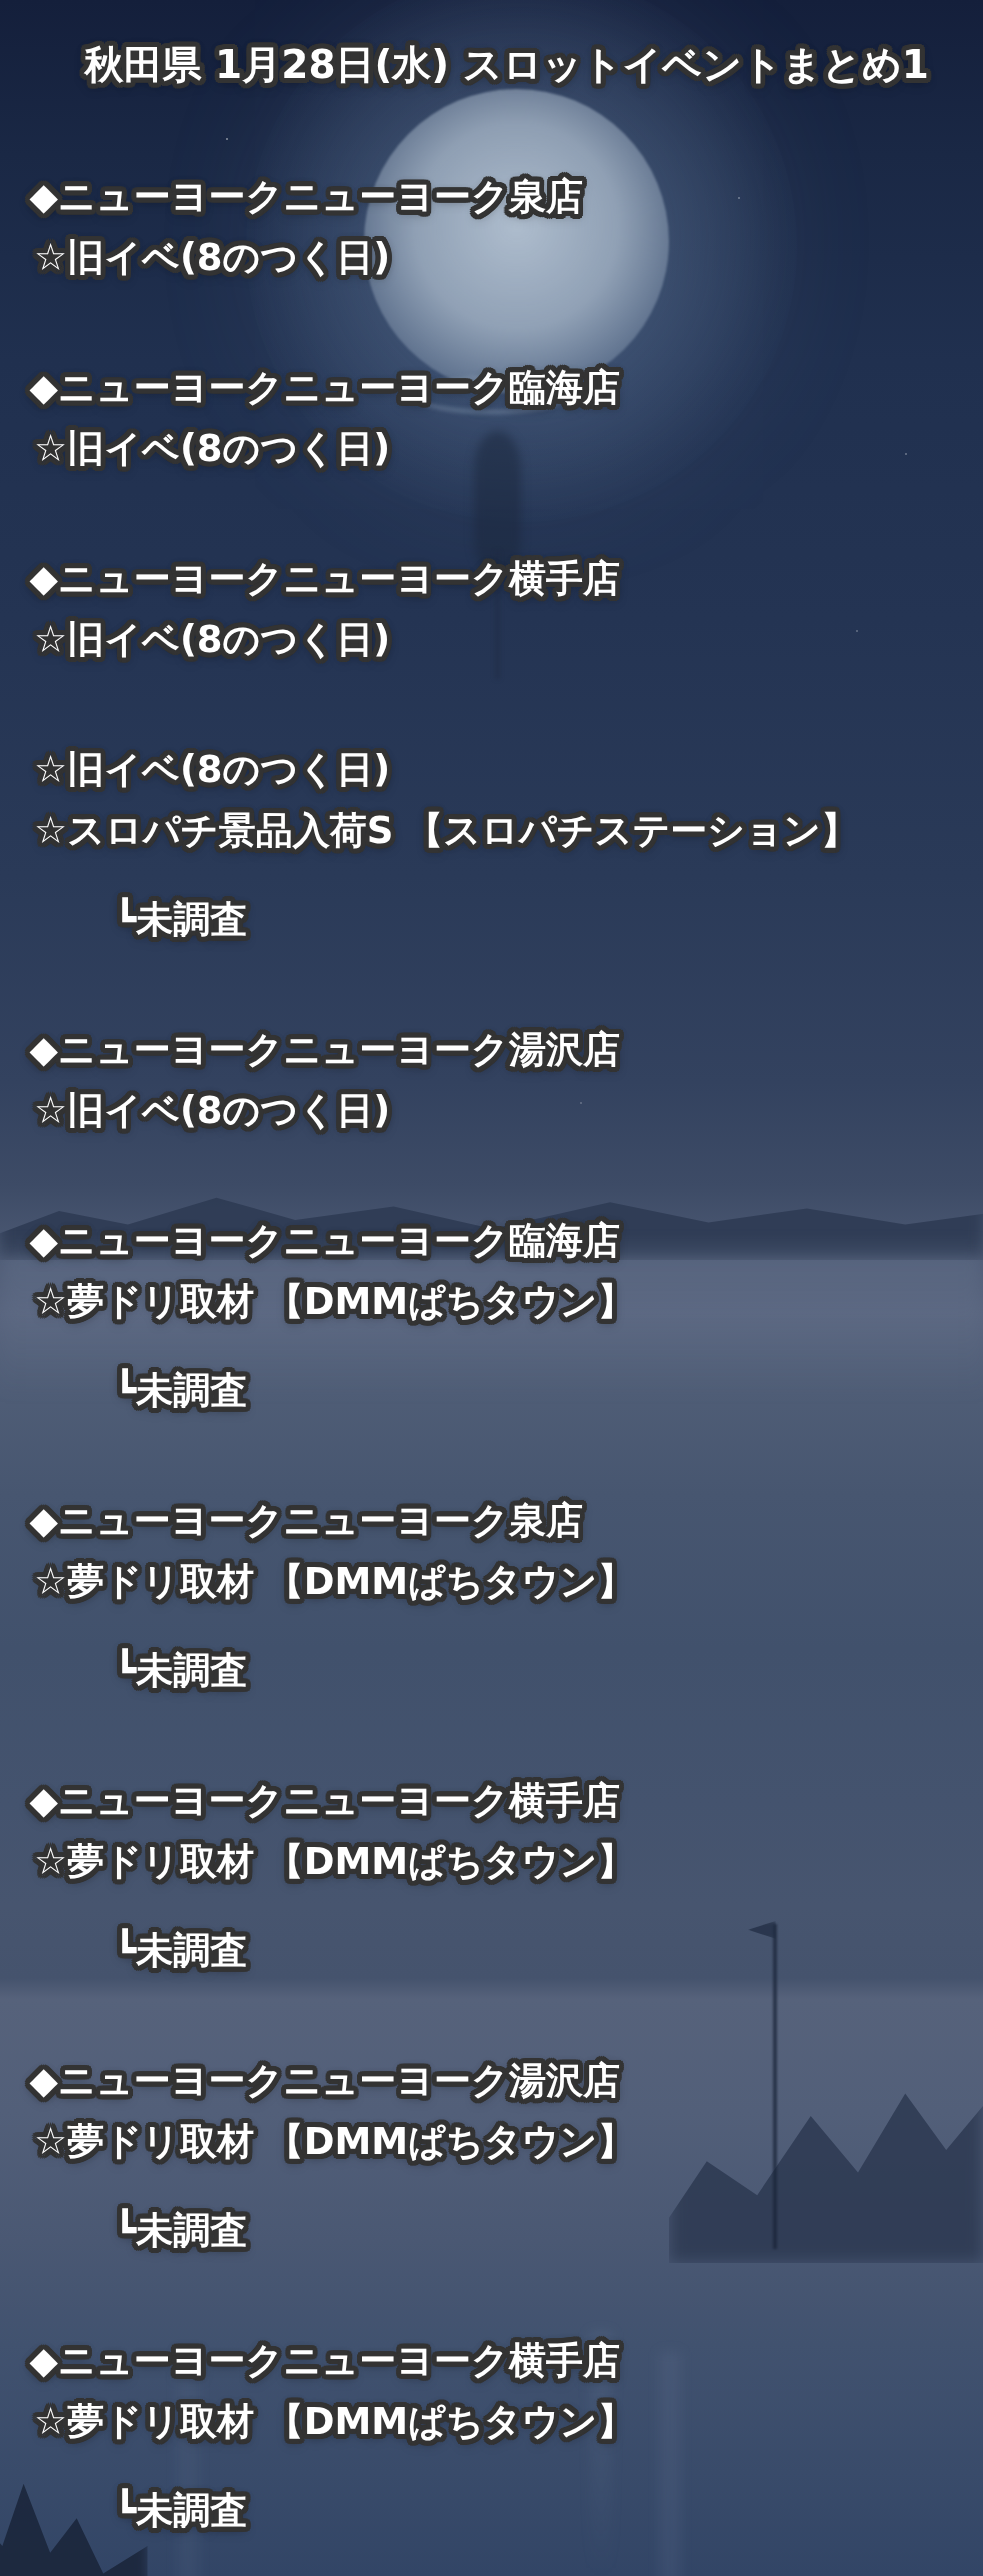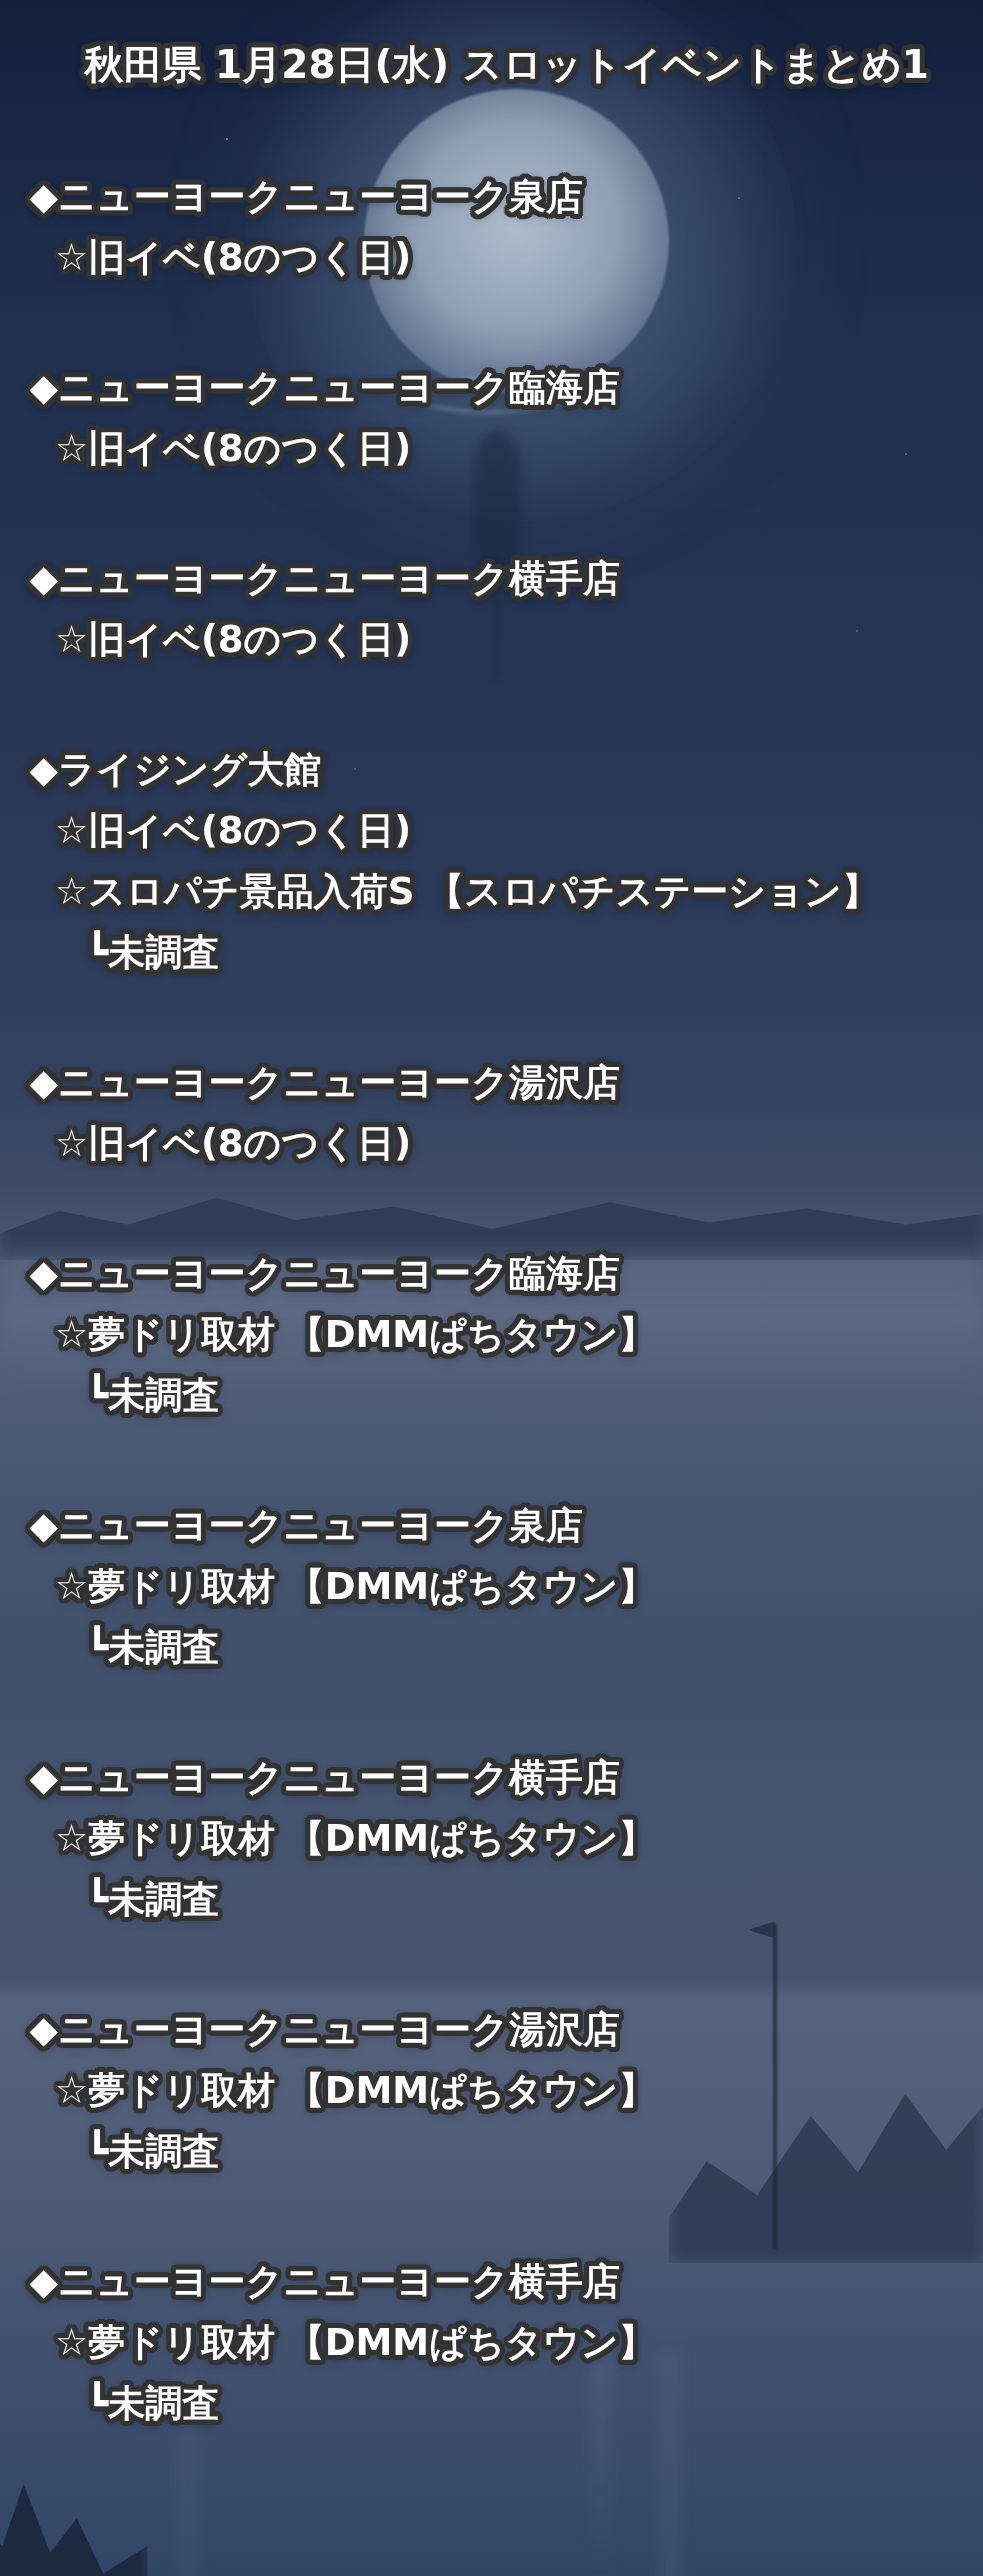--- a/index.html
+++ b/index.html
@@ -100,22 +100,22 @@
       -3.9px -3px 0 #333333, -3.9px 3px 0 #333333, 3.9px -3px 0 #333333, 3.9px 3px 0 #333333,
       -3px -3.9px 0 #333333, -3px 3.9px 0 #333333, 3px -3.9px 0 #333333, 3px 3.9px 0 #333333,
       -3.9px -3.9px 0 #333333, 3.9px -3.9px 0 #333333, -3.9px 3.9px 0 #333333, 3.9px 3.9px 0 #333333,
       -2px -4.9px 0 #333333, -2px 4.9px 0 #333333, 2px -4.9px 0 #333333, 2px 4.9px 0 #333333,
       -4.9px -2px 0 #333333, -4.9px 2px 0 #333333, 4.9px -2px 0 #333333, 4.9px 2px 0 #333333,
       0 0 8.9px rgba(0,0,0,0.45), 0 3.9px 11.8px rgba(0,0,0,0.35);
   }
   .title{font-size:39px;margin:0 0 71px 0;padding-left:29.5px;text-align:center;}
   .event-section{margin:0 0 69px 0;}
   .indent-0{padding-left:29.5px;}
-  .indent-1{padding-left:55px;}
-  .indent-2{padding-left:86px;}
+  .indent-1{padding-left:34px;}
+  .indent-2{padding-left:114px;margin-top:28px;}
 </style>
 </head>
 <body>
 
 <div class="page">
 
   <div class="bg-layer">
     <div class="stars"></div>
     <div class="moon-glow"></div>
     <div class="moon"></div>
@@ -143,21 +143,20 @@
     <div class="line indent-0">◆ニューヨークニューヨーク臨海店</div>
   <div class="line indent-1">☆旧イベ(8のつく日)</div>
         </section>
 
   <section class="event-section">
     <div class="line indent-0">◆ニューヨークニューヨーク横手店</div>
   <div class="line indent-1">☆旧イベ(8のつく日)</div>
         </section>
 
   <section class="event-section">
-    <div class="line indent-0">◆ライジング大館</div>
   <div class="line indent-1">☆旧イベ(8のつく日)</div>
           <div class="line indent-1">☆スロパチ景品入荷S 【スロパチステーション】</div>
           <div class="line indent-2">┗未調査</div>
         </section>
 
   <section class="event-section">
     <div class="line indent-0">◆ニューヨークニューヨーク湯沢店</div>
   <div class="line indent-1">☆旧イベ(8のつく日)</div>
         </section>
 

